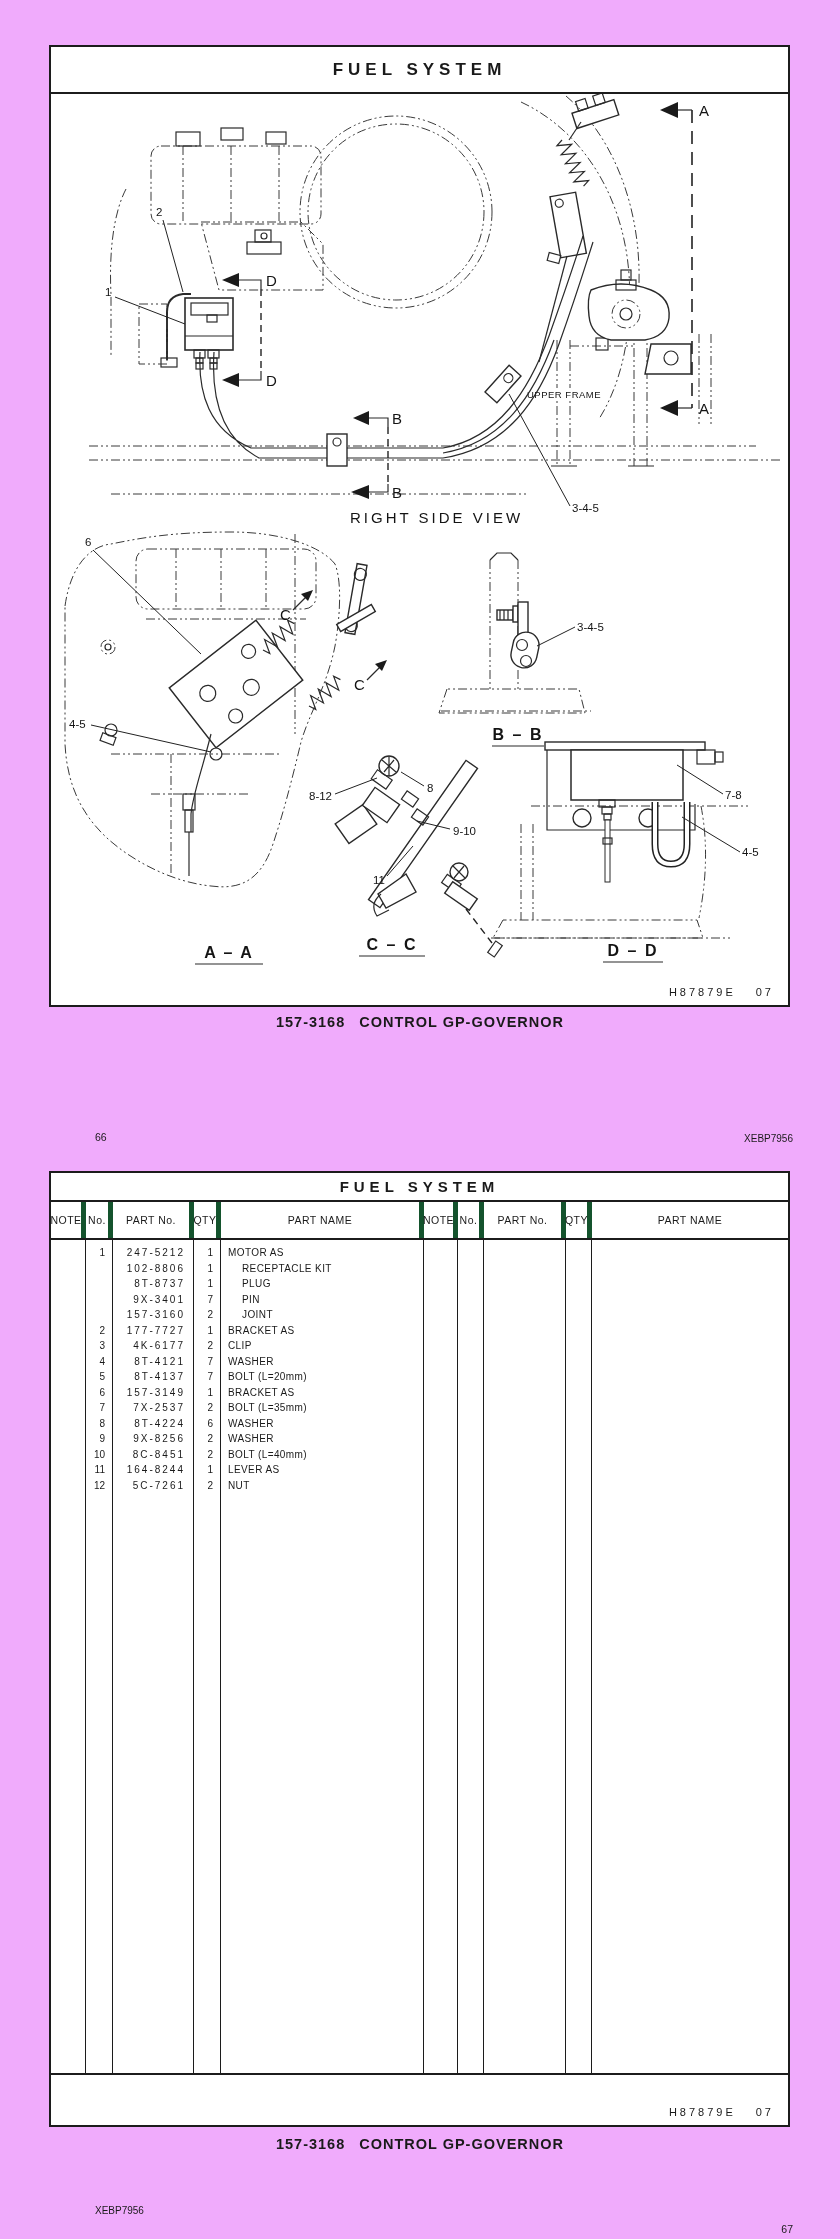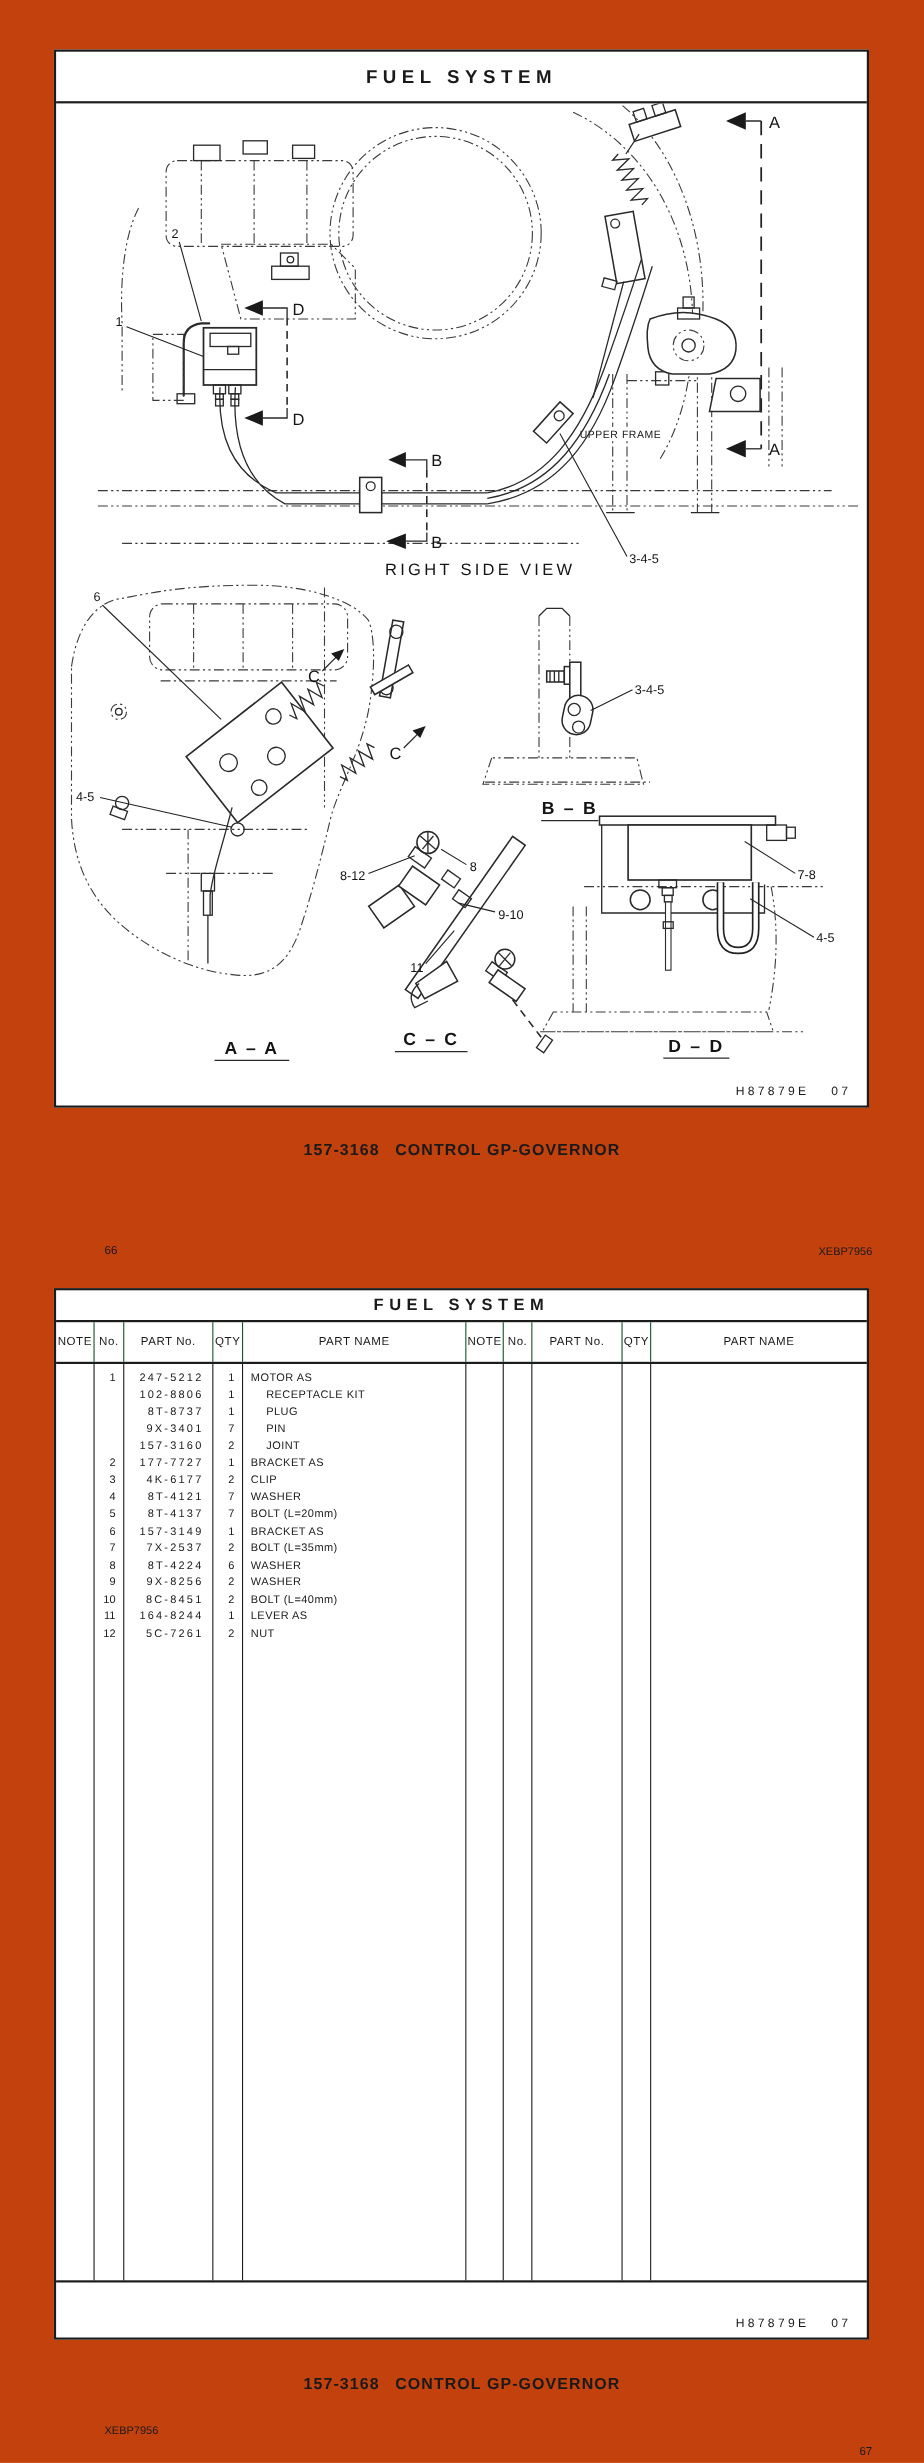--- a/index.html
+++ b/index.html
@@ -1,40 +1,40 @@
 <!DOCTYPE html>
 <html><head>
 <meta charset="utf-8">
 <style>
   html,body{margin:0;padding:0;background:#fff;}
-  #stage{position:relative;width:840px;height:2239px;background:#c2410c;
+  #stage{position:relative;width:840px;height:2239px;background:#f0abfc;
          font-family:"Liberation Sans",sans-serif;color:#1a1a1a;overflow:hidden;}
   .page{position:absolute;left:49px;width:741px;border:2px solid #1c1c1c;background:#fff;box-sizing:border-box;}
   #page1{top:45px;height:962px;}
   #page2{top:1171px;height:956px;}
   .titlebar{border-bottom:2px solid #1c1c1c;display:flex;align-items:center;justify-content:center;
             font-weight:bold;letter-spacing:5px;}
   #page1 .titlebar{height:45px;font-size:17px;}
   #page2 .titlebar{height:27px;font-size:15px;}
   .diagram-wrap{position:relative;width:737px;height:911px;}
   .plate-footer{position:absolute;right:14px;bottom:7px;font-size:11px;letter-spacing:3px;white-space:nowrap;}
   .plate-footer .rev{margin-left:20px;}
-  .caption{position:absolute;left:0;width:840px;text-align:center;font-weight:bold;font-size:14.5px;letter-spacing:1px;margin-top:24px;}
+  .caption{position:absolute;left:0;width:840px;text-align:center;font-weight:bold;font-size:14.5px;letter-spacing:1px;}
   #caption1{top:1014px;}
   #caption2{top:2136px;}
   .caption .num{margin-right:14px;}
   .pgfoot{position:absolute;font-size:10.5px;padding-left:46px;}
   #pg1-num{left:49px;top:1131px;}
   #pg1-code{right:47px;top:1133px;font-size:10px;}
   #pg2-code{left:49px;top:2205px;font-size:10px;}
   #pg2-num{right:47px;top:2203px;margin-top:20px;}
   
   .grid10{display:grid;grid-template-columns:35px 27px 81px 27px 203px 34px 26px 82px 26px 1fr;}
   .thead{height:36px;border-bottom:2px solid #1c1c1c;font-size:10.5px;}
-  .thead>div{border-right:1px solid #14532d;display:flex;align-items:center;justify-content:center;letter-spacing:0.5px;}
+  .thead>div{border-right:5px solid #14532d;display:flex;align-items:center;justify-content:center;letter-spacing:0.5px;}
   .thead>div:last-child{border-right:none;}
   .tbody{height:833px;border-bottom:2px solid #1c1c1c;}
   .tcol{border-right:1px solid #1c1c1c;padding-top:5px;box-sizing:border-box;overflow:hidden;}
   .tcol:last-child{border-right:none;}
   .cell-line{height:15.5px;font-size:10px;display:flex;align-items:center;white-space:nowrap;}
   .col-no .cell-line,.col-qty .cell-line{justify-content:flex-end;padding-right:7px;}
   .col-part .cell-line{justify-content:flex-end;padding-right:8px;letter-spacing:2px;}
   .col-name .cell-line{padding-left:7px;letter-spacing:0.4px;}
   .cell-line.sub{padding-left:21px;}
   .tfoot{position:relative;height:50px;}

